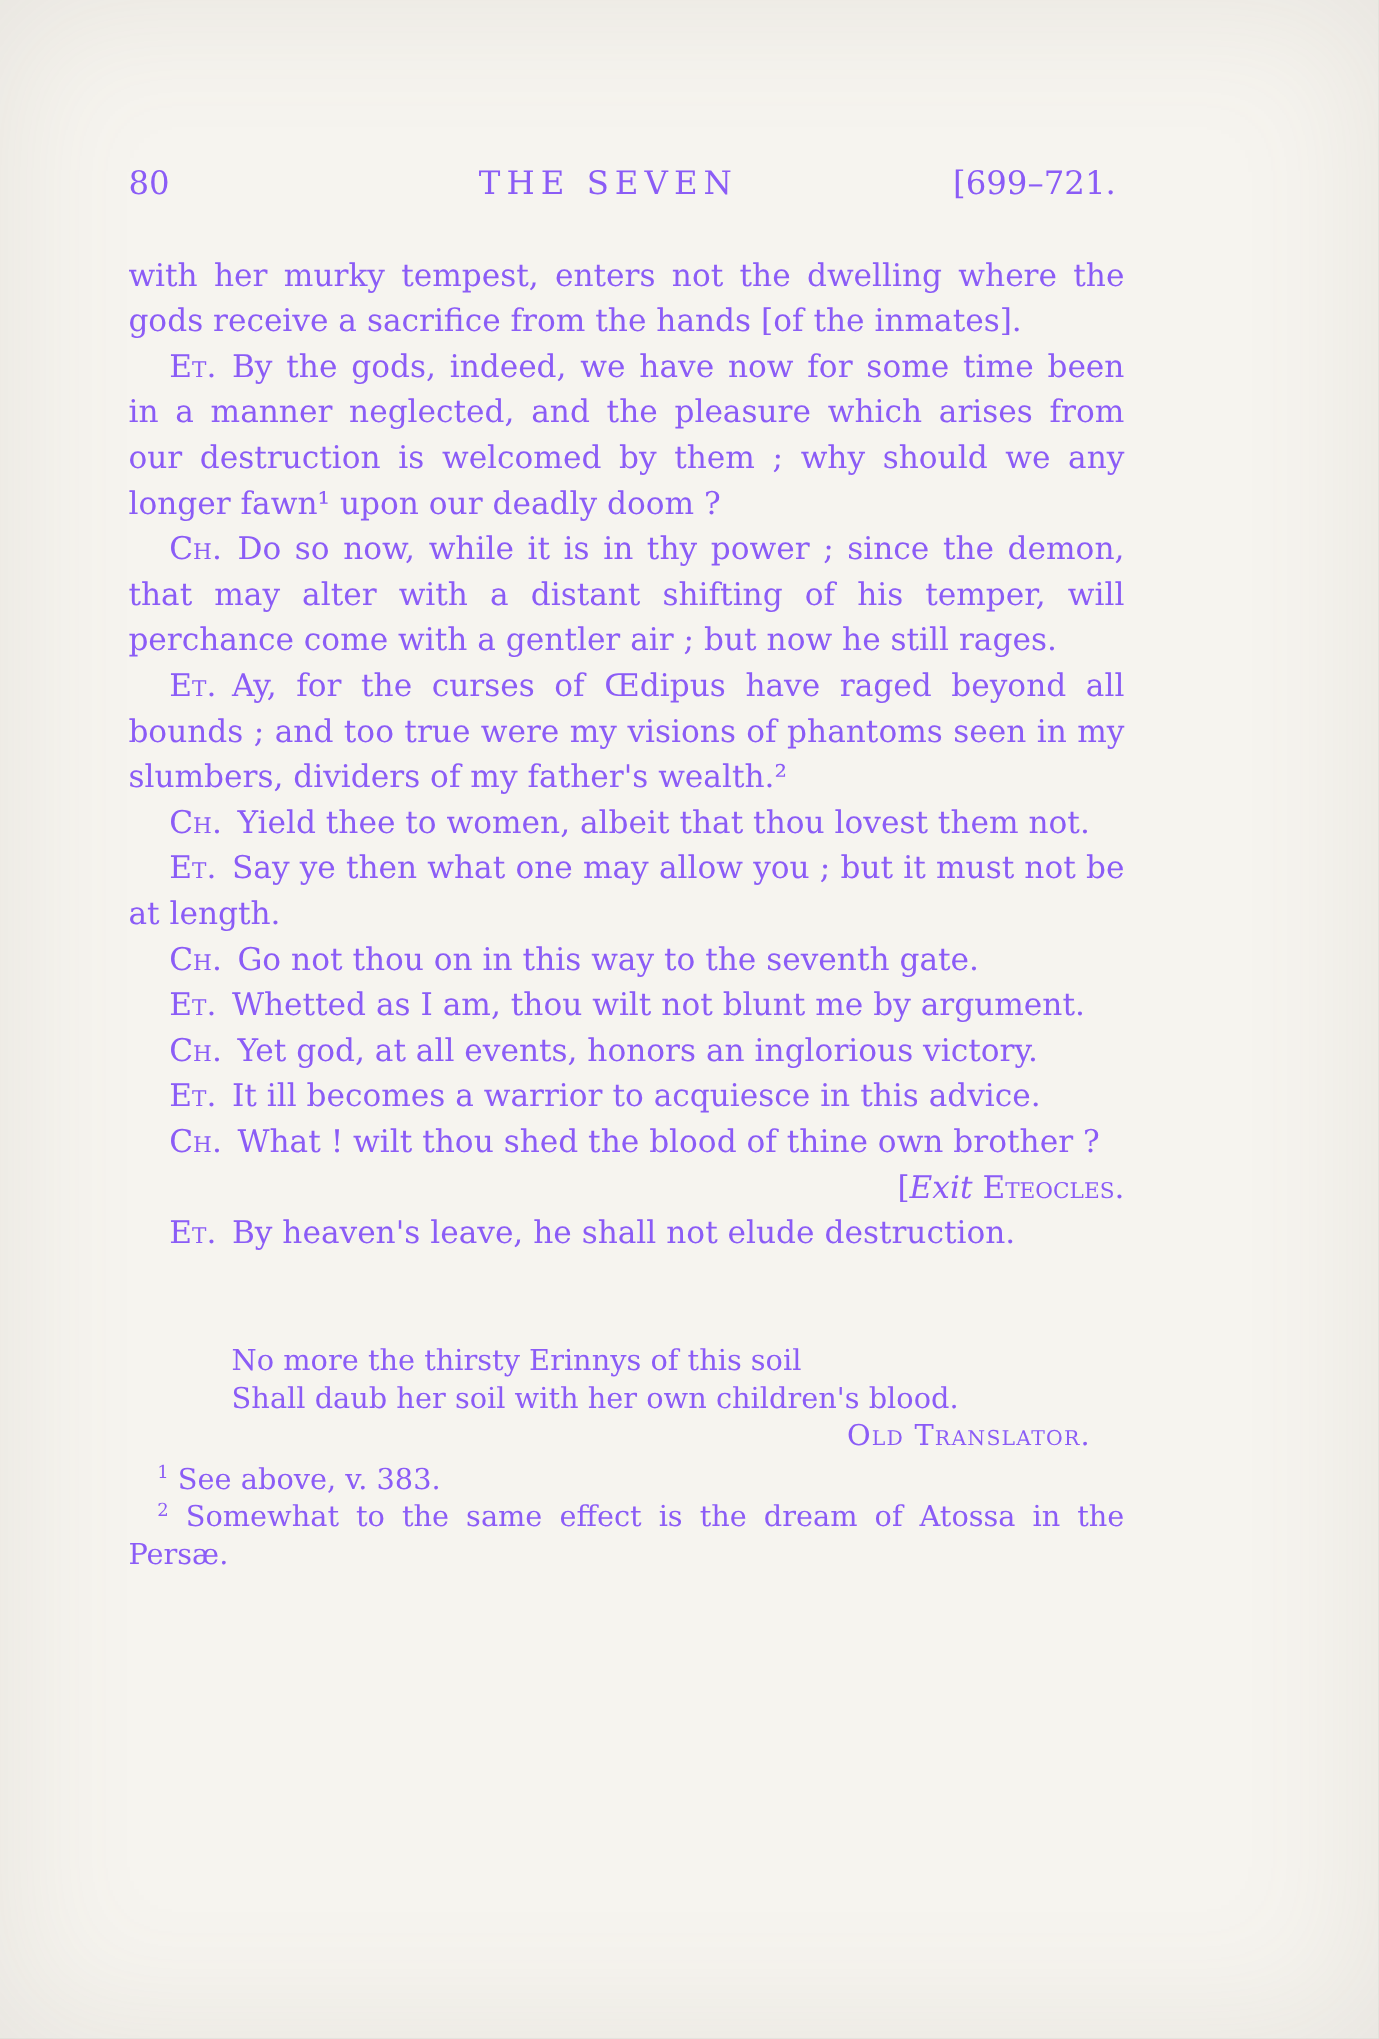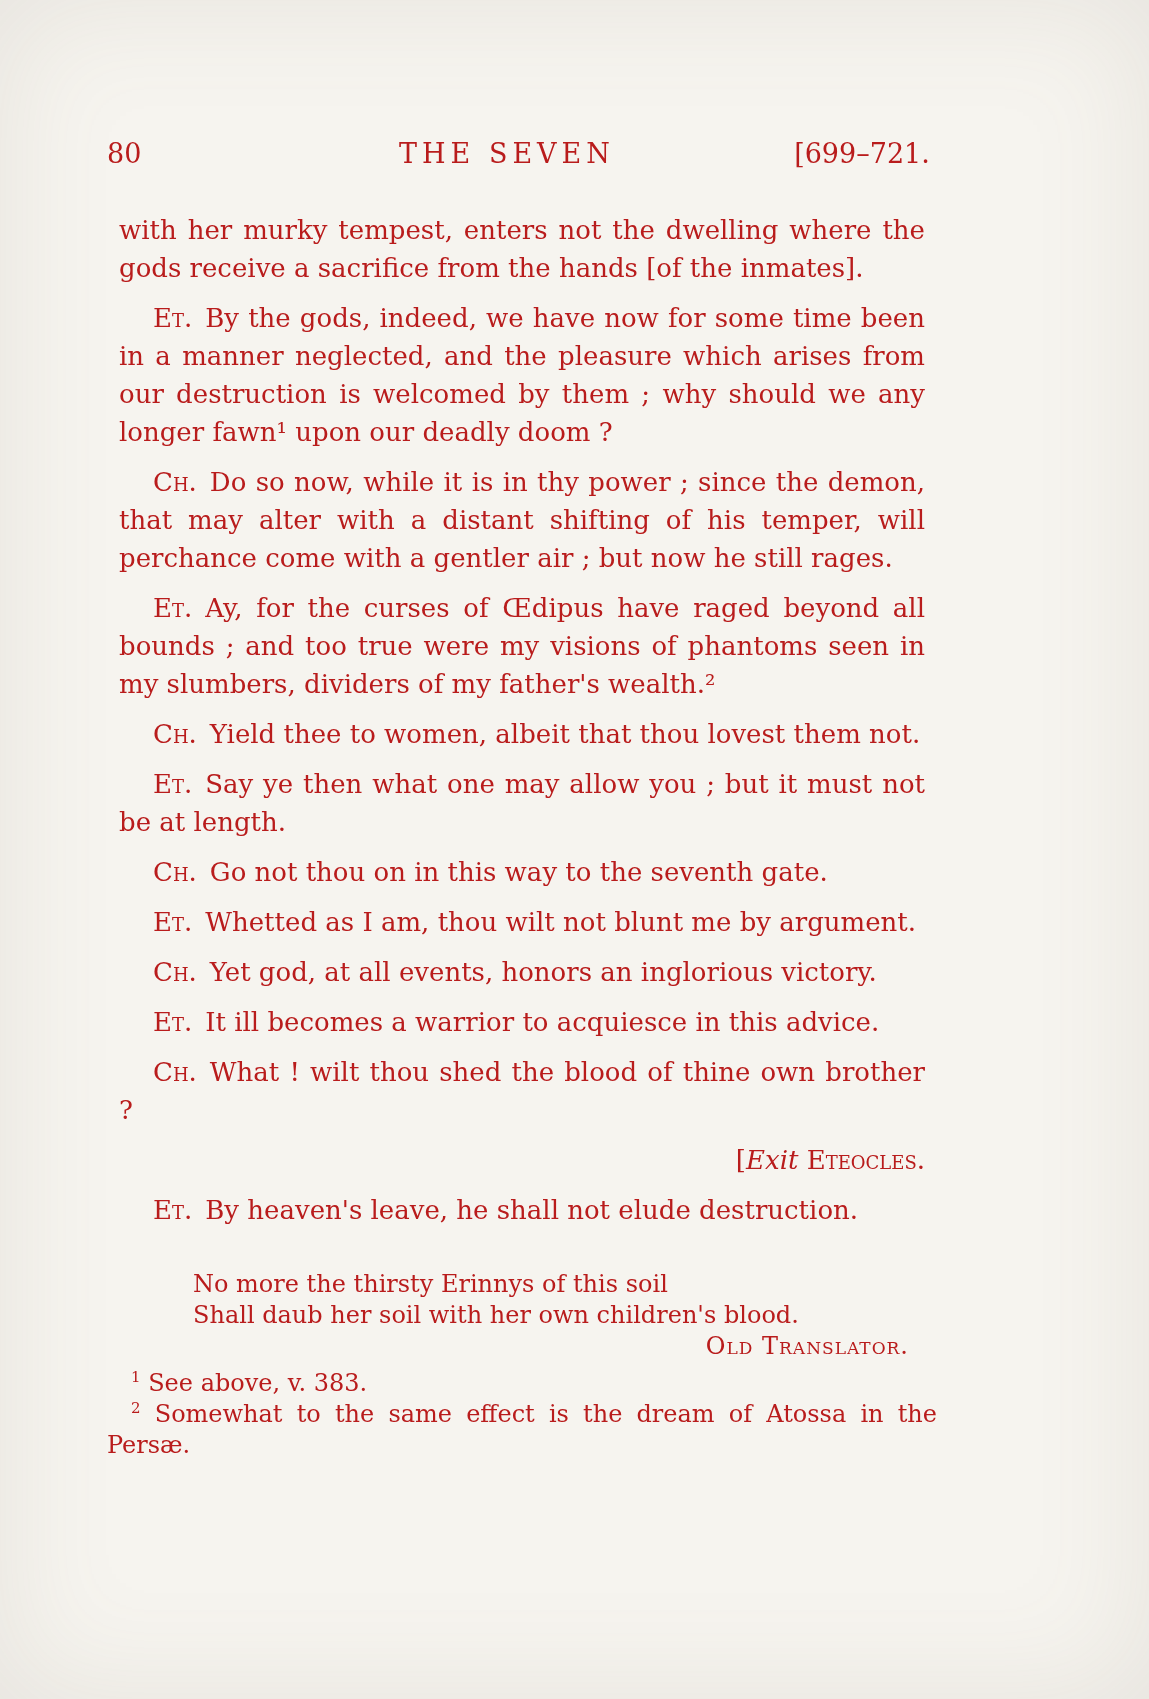--- a/index.html
+++ b/index.html
@@ -6,21 +6,21 @@
   html, body { background: #d8d6d1; }
   body {
     width: 1149px;
     font-family: "DejaVu Serif", "Liberation Serif", serif;
   }
   .page {
     position: relative;
     width: 1149px;
     height: 1699px;
     background: #f6f4ef;
-    color: #b91c1c;
+    color: #8b5cf6;
     overflow: hidden;
     box-shadow: inset 0 0 120px rgba(120,115,100,0.12);
   }
   .content {
     position: absolute;
     left: 107px;
     top: 138px;
     width: 830px;
   }
   .page-header {
@@ -32,30 +32,30 @@
   .page-number { width: 120px; text-align: left; }
   .running-title { letter-spacing: 5px; text-align: center; flex: 1; }
   .line-range { width: 150px; text-align: center; }
 
   .text-block {
     margin-top: 42px;
     font-size: 26px;
     line-height: 38px;
     text-align: justify;
   }
-  .para { margin: 12px; }
+  .para { margin: 0; }
   .para.speech { text-indent: 34px; }
   .para.plain { text-indent: 0; }
   .para.exit { text-align: right; text-indent: 0; }
   .speaker { font-variant: small-caps; }
   .sc { font-variant: small-caps; }
   .para.exit i { font-style: italic; }
 
   .notes {
-    margin-top: 40px;
+    margin-top: 72px;
     font-size: 24px;
     line-height: 31px;
   }
   .verse { margin-left: 86px; }
   .verse-line { display: block; }
   .attribution {
     text-align: right;
     padding-right: 28px;
     font-variant: small-caps;
     letter-spacing: 1px;

